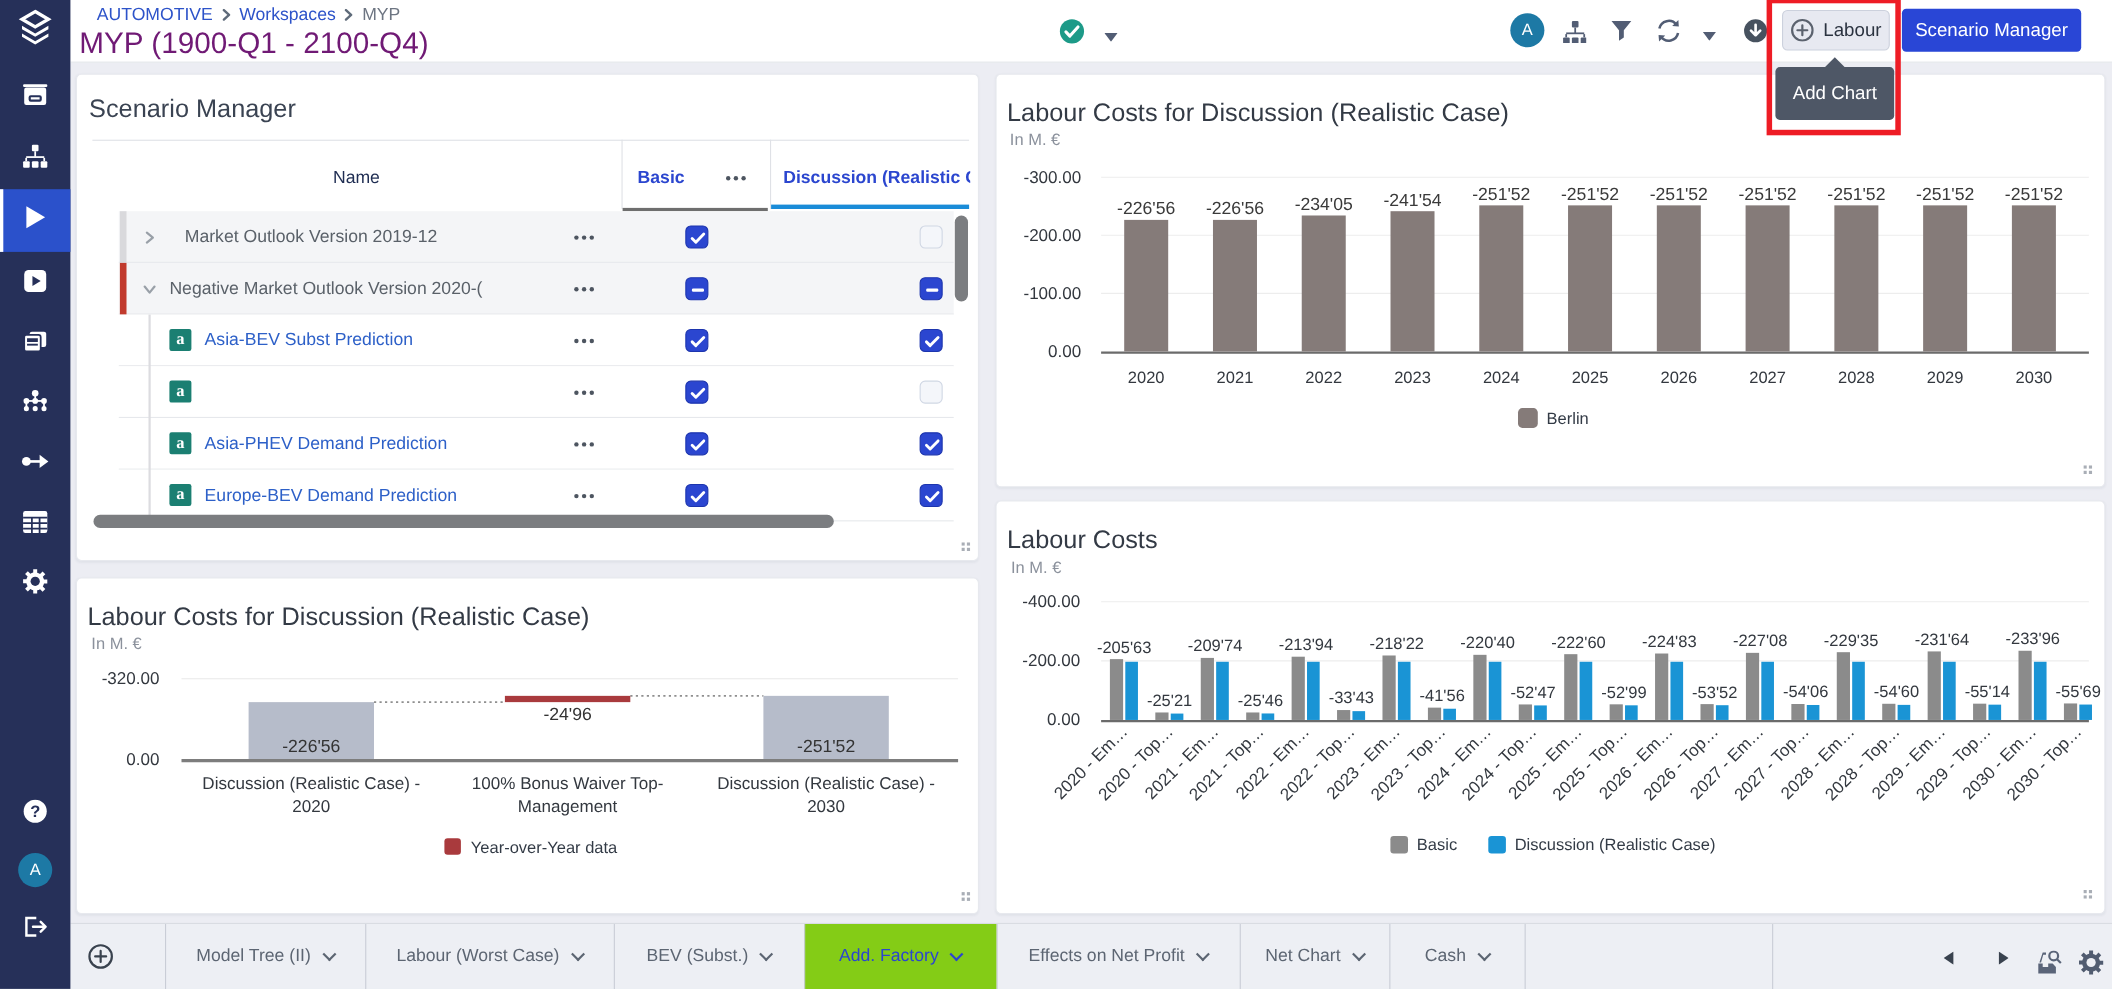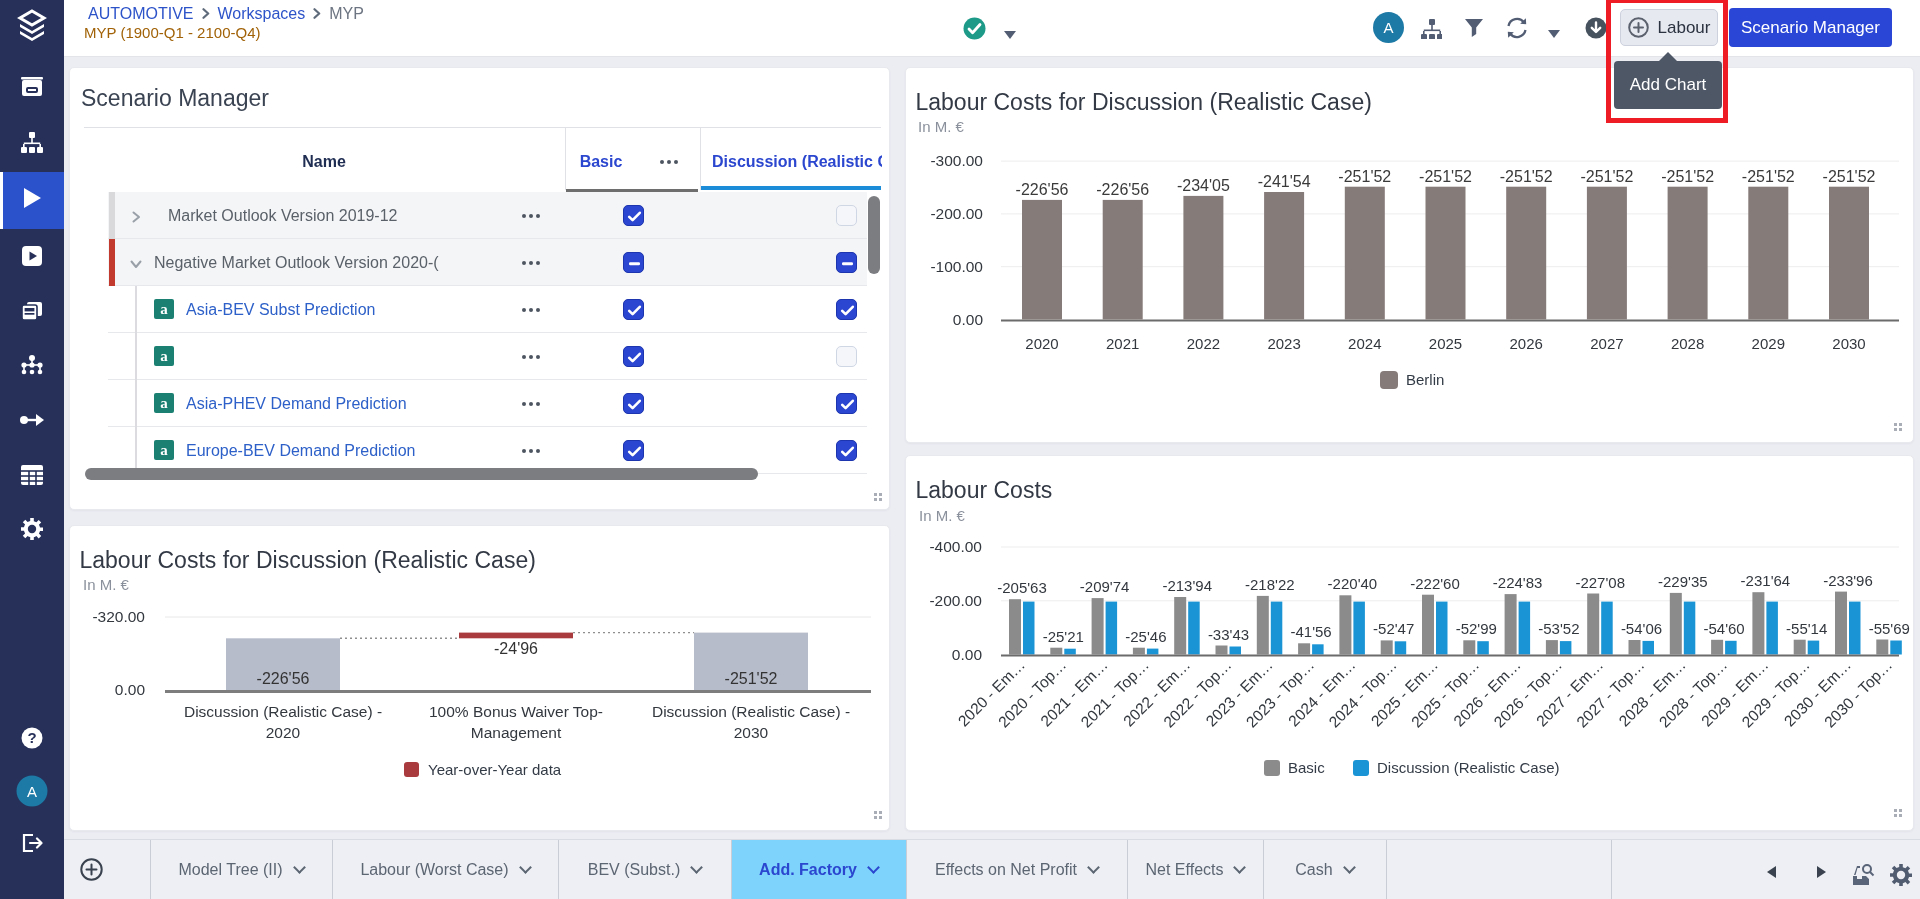--- a/index.html
+++ b/index.html
@@ -3,30 +3,30 @@
 *{margin:0;padding:0;box-sizing:border-box}
 html,body{width:1920px;height:899px;overflow:hidden;font-family:"Liberation Sans",sans-serif;background:#ecedf3}
 .abs{position:absolute}
 #sidebar{position:absolute;left:0;top:0;width:64px;height:899px;background:#263059;z-index:5}
 #sideactive{position:absolute;left:0;top:172px;width:64px;height:57px;background:#2b51cb}
 #sidestrip{position:absolute;left:0;top:172px;width:3px;height:57px;background:#fff;z-index:6}
 .sicon{position:absolute;left:50%;transform:translateX(-50%)}
 #header{position:absolute;left:64px;top:0;width:1856px;height:57px;background:#fff;border-bottom:1px solid #e2e4e9}
 .crumb{position:absolute;top:5px;left:24px;font-size:16px;color:#6d7582}
 .crumb a{color:#2d53c9;text-decoration:none}
-#title{position:absolute;top:24px;left:20px;font-size:15px;color:#a16207}
+#title{position:absolute;top:24px;left:8px;font-size:27px;color:#701a75}
 .panel{position:absolute;background:#fff;border:1px solid #e7e9ee;border-radius:5px;box-shadow:0 1px 2px rgba(40,50,80,.05)}
 #p1{left:69px;top:67px;width:821px;height:443px}
 #p2{left:905px;top:67px;width:1009px;height:376px}
 #p3{left:69px;top:525px;width:821px;height:306px}
 #p4{left:905px;top:455px;width:1009px;height:376px}
 #tabbar{position:absolute;left:64px;top:839px;width:1856px;height:60px;background:#edeff4;border-top:1px solid #d9dce2}
 .tsep{position:absolute;top:0;width:1px;height:60px;background:#c9cdd6}
 .tab{position:absolute;top:0;height:60px;display:flex;align-items:center;justify-content:center;font-size:16px;color:#5c6572;gap:12px}
-.tab.active{background:#7dd3fc;color:#2b46cf;font-weight:bold}
+.tab.active{background:#84cc16;color:#2b46cf;font-weight:normal}
 .chev{width:9px;height:9px;border-right:2px solid #5c6572;border-bottom:2px solid #5c6572;transform:rotate(45deg);margin-top:-6px}
 .tab.active .chev{border-color:#2b46cf}
 #redbox{position:absolute;left:1606px;top:-2px;width:122px;height:125px;border:5px solid #ee1c25;z-index:60}
 #tooltip{position:absolute;left:1614px;top:61px;width:108px;height:48px;background:#4e5766;border-radius:4px;color:#fff;font-size:17px;display:flex;align-items:center;justify-content:center;z-index:55}
 #tooltip:before{content:"";position:absolute;top:-9px;left:44px;border-left:10px solid transparent;border-right:10px solid transparent;border-bottom:10px solid #4e5766}
 #chartbtn{position:absolute;left:1620px;top:9px;width:98px;height:37px;background:#e7e9f1;border:1px solid #ccd1dd;border-radius:5px;display:flex;align-items:center;justify-content:center;gap:9px;font-size:17px;color:#2b3340;z-index:50}
 #smbtn{position:absolute;left:1729px;top:8px;width:163px;height:39px;background:#2946d6;border-radius:4px;color:#fff;font-size:17px;display:flex;align-items:center;justify-content:center}
 .hicon{position:absolute;top:0}
 
 .t-row{position:absolute;left:38px;width:759px;height:47px}
@@ -199,21 +199,21 @@
     <span>Labour</span>
   </div>
 <div id="smbtn">Scenario Manager</div>
 <div id="tooltip">Add Chart</div>
 <div id="redbox"></div>
 <div class="panel" id="p1">
     <div class="abs" style="left:11px;top:17px;font-size:23px;color:#3a4352">Scenario Manager</div>
     <div class="abs" style="left:14px;top:59px;width:797px;height:1px;background:#dfe1e6"></div>
     <div class="abs" style="left:495px;top:59px;width:1px;height:63px;background:#dfe1e6"></div>
     <div class="abs" style="left:630px;top:59px;width:1px;height:63px;background:#dfe1e6"></div>
-    <div class="abs" style="left:14px;top:85px;width:480px;text-align:center;font-size:16px;font-weight:bold;color:#1f2d52">Name</div>
+    <div class="abs" style="left:14px;top:85px;width:480px;text-align:center;font-size:16px;font-weight:normal;color:#1f2d52">Name</div>
     <div class="abs" style="left:496px;top:85px;width:70px;text-align:center;font-size:16px;font-weight:bold;color:#2b46cf;left:496px">Basic</div>
     <div class="abs dots3" style="left:590px;top:70px;height:47px;gap:3px">
       <i></i>
       <i></i>
       <i></i>
     </div>
     <div class="abs" style="left:642px;top:85px;font-size:16px;font-weight:bold;color:#2b46cf;white-space:nowrap;width:170px;overflow:hidden">Discussion (Realistic C</div>
     <div class="abs" style="left:631px;top:118px;width:180px;height:4px;background:#1a8cd8"></div>
     <div class="abs" style="left:496px;top:121px;width:132px;height:3px;background:#6e6e6e"></div>
     <div class="t-row" style="top:124px;background:#f4f5f7">
@@ -543,21 +543,21 @@
       <span>Add. Factory</span>
       <span class="chev"></span>
     </div>
     <div class="tsep" style="left:667px"></div>
     <div class="tab" style="left:842px;width:221px">
       <span>Effects on Net Profit</span>
       <span class="chev"></span>
     </div>
     <div class="tsep" style="left:842px"></div>
     <div class="tab" style="left:1063px;width:136px">
-      <span>Net Effects</span>
+      <span>Net Chart</span>
       <span class="chev"></span>
     </div>
     <div class="tsep" style="left:1063px"></div>
     <div class="tab" style="left:1199px;width:123px">
       <span>Cash</span>
       <span class="chev"></span>
     </div>
     <div class="tsep" style="left:1199px"></div>
     <div class="tsep" style="left:1322px"></div>
     <div class="tsep" style="left:1547px"></div>

